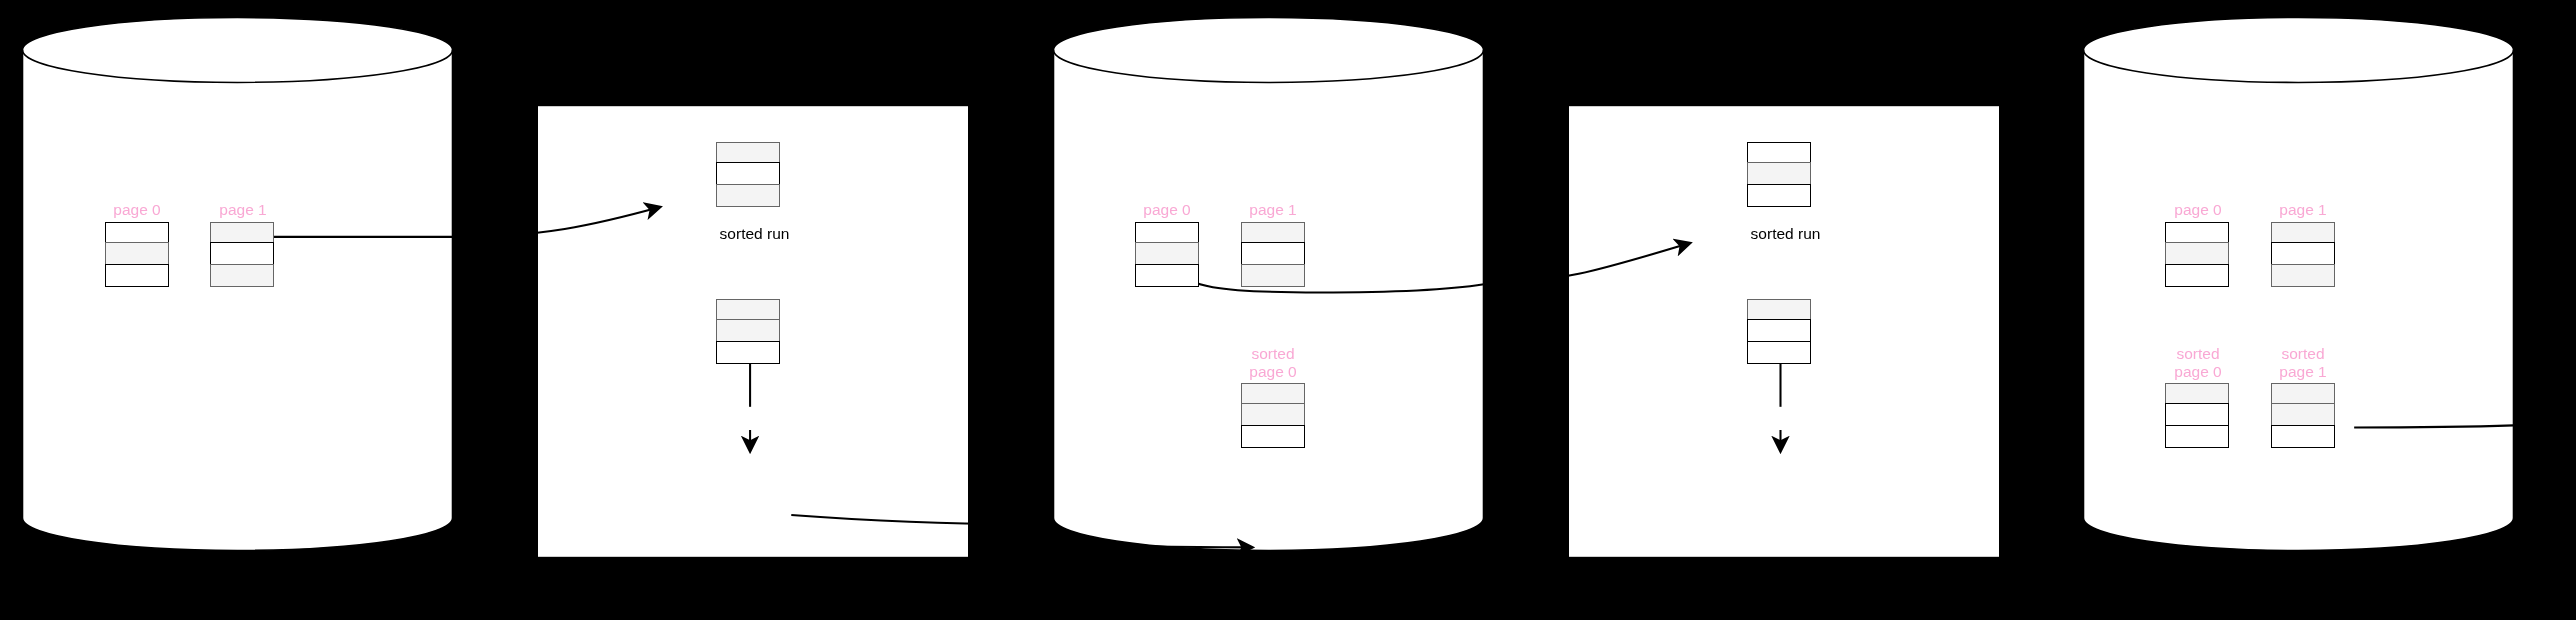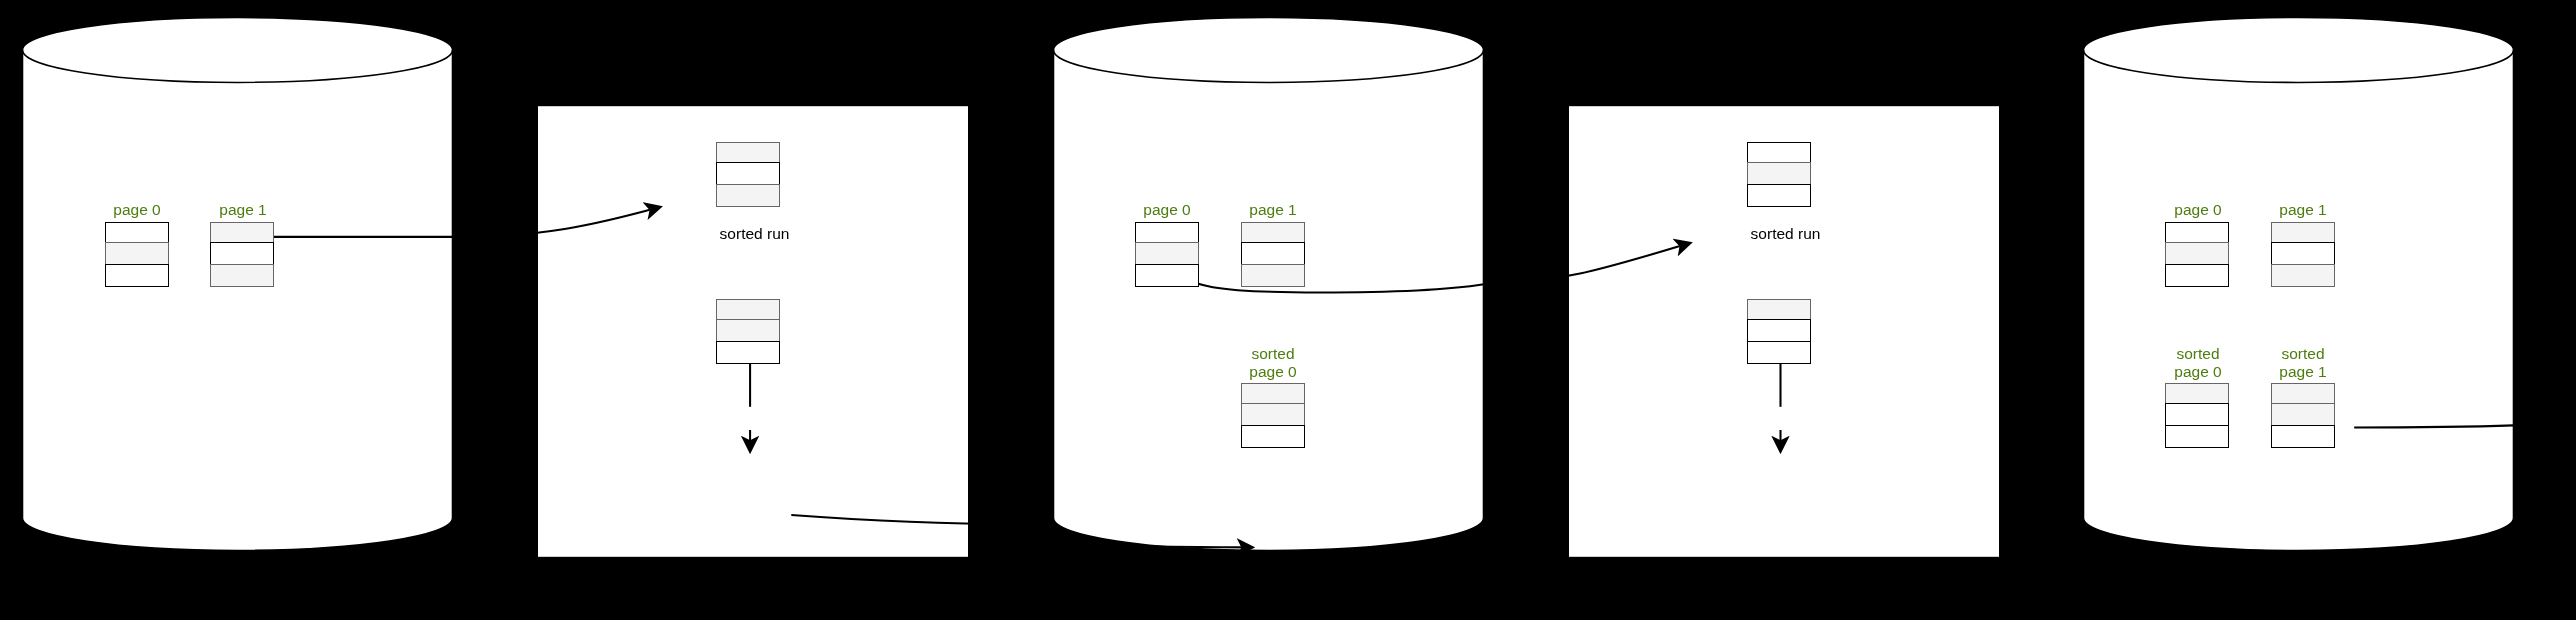--- a/index.html
+++ b/index.html
@@ -1,20 +1,20 @@
 <!DOCTYPE html>
 <html style="font-size:8.2px"><head>
 <meta charset="utf-8">
 <style>
   html,body{margin:0;padding:0;background:#000;}
   #stage{position:relative;width:3320px;height:620px;background:#000;overflow:hidden;
          font-family:"Liberation Sans", sans-serif;}
   .panel{position:absolute;}
   svg.shape{position:absolute;left:0;top:0;overflow:visible;}
-  .pg-label{position:absolute;color:#4d7c0f;font-size:15.5px;line-height:17.5px;text-align:center;
+  .pg-label{position:absolute;color:#f9a8d4;font-size:15.5px;line-height:17.5px;text-align:center;
             white-space:pre-line;font-family:"Liberation Sans", sans-serif;}
   .run-label{position:absolute;color:#000;font-size:15.5px;text-align:center;
              font-family:"Liberation Sans", sans-serif;}
   .ptable{position:absolute;}
   .prow{box-sizing:border-box;width:100%;}
   .prow.white{background:#ffffff;border:1.5px solid #000000;margin-top:-1.5px;}
   .prow.gray{background:#f4f4f4;border:1.5px solid #666666;margin-top:-1.5px;}
   .prow:first-child{margin-top:0;}
 </style>
 </head>

